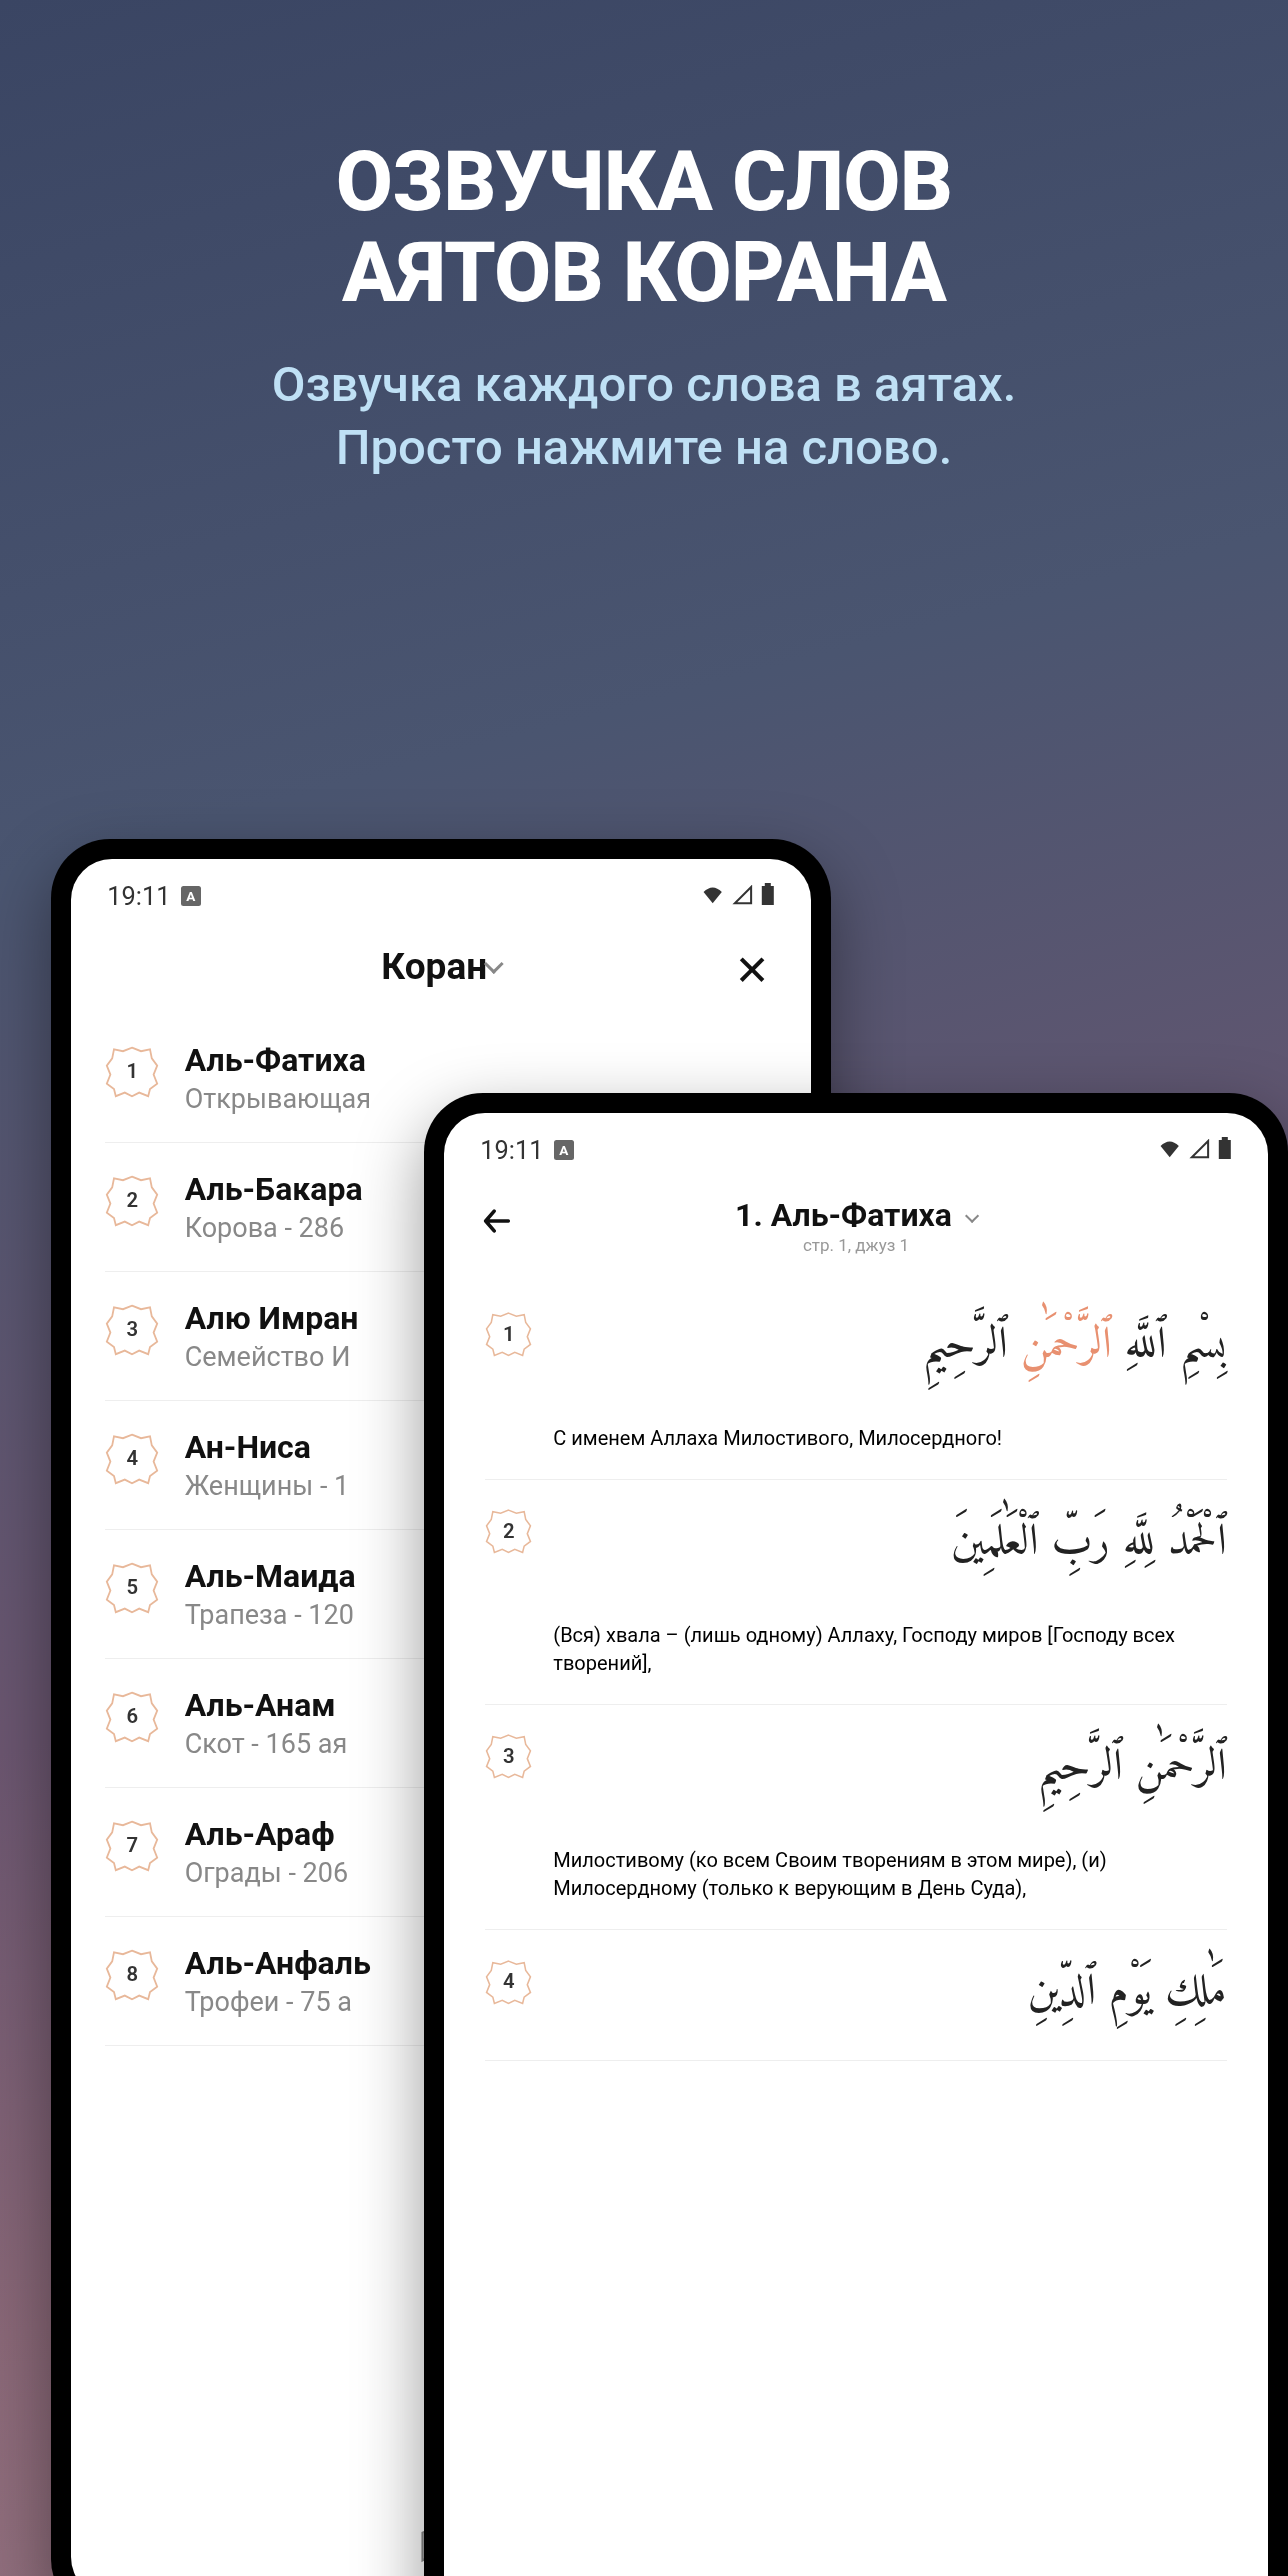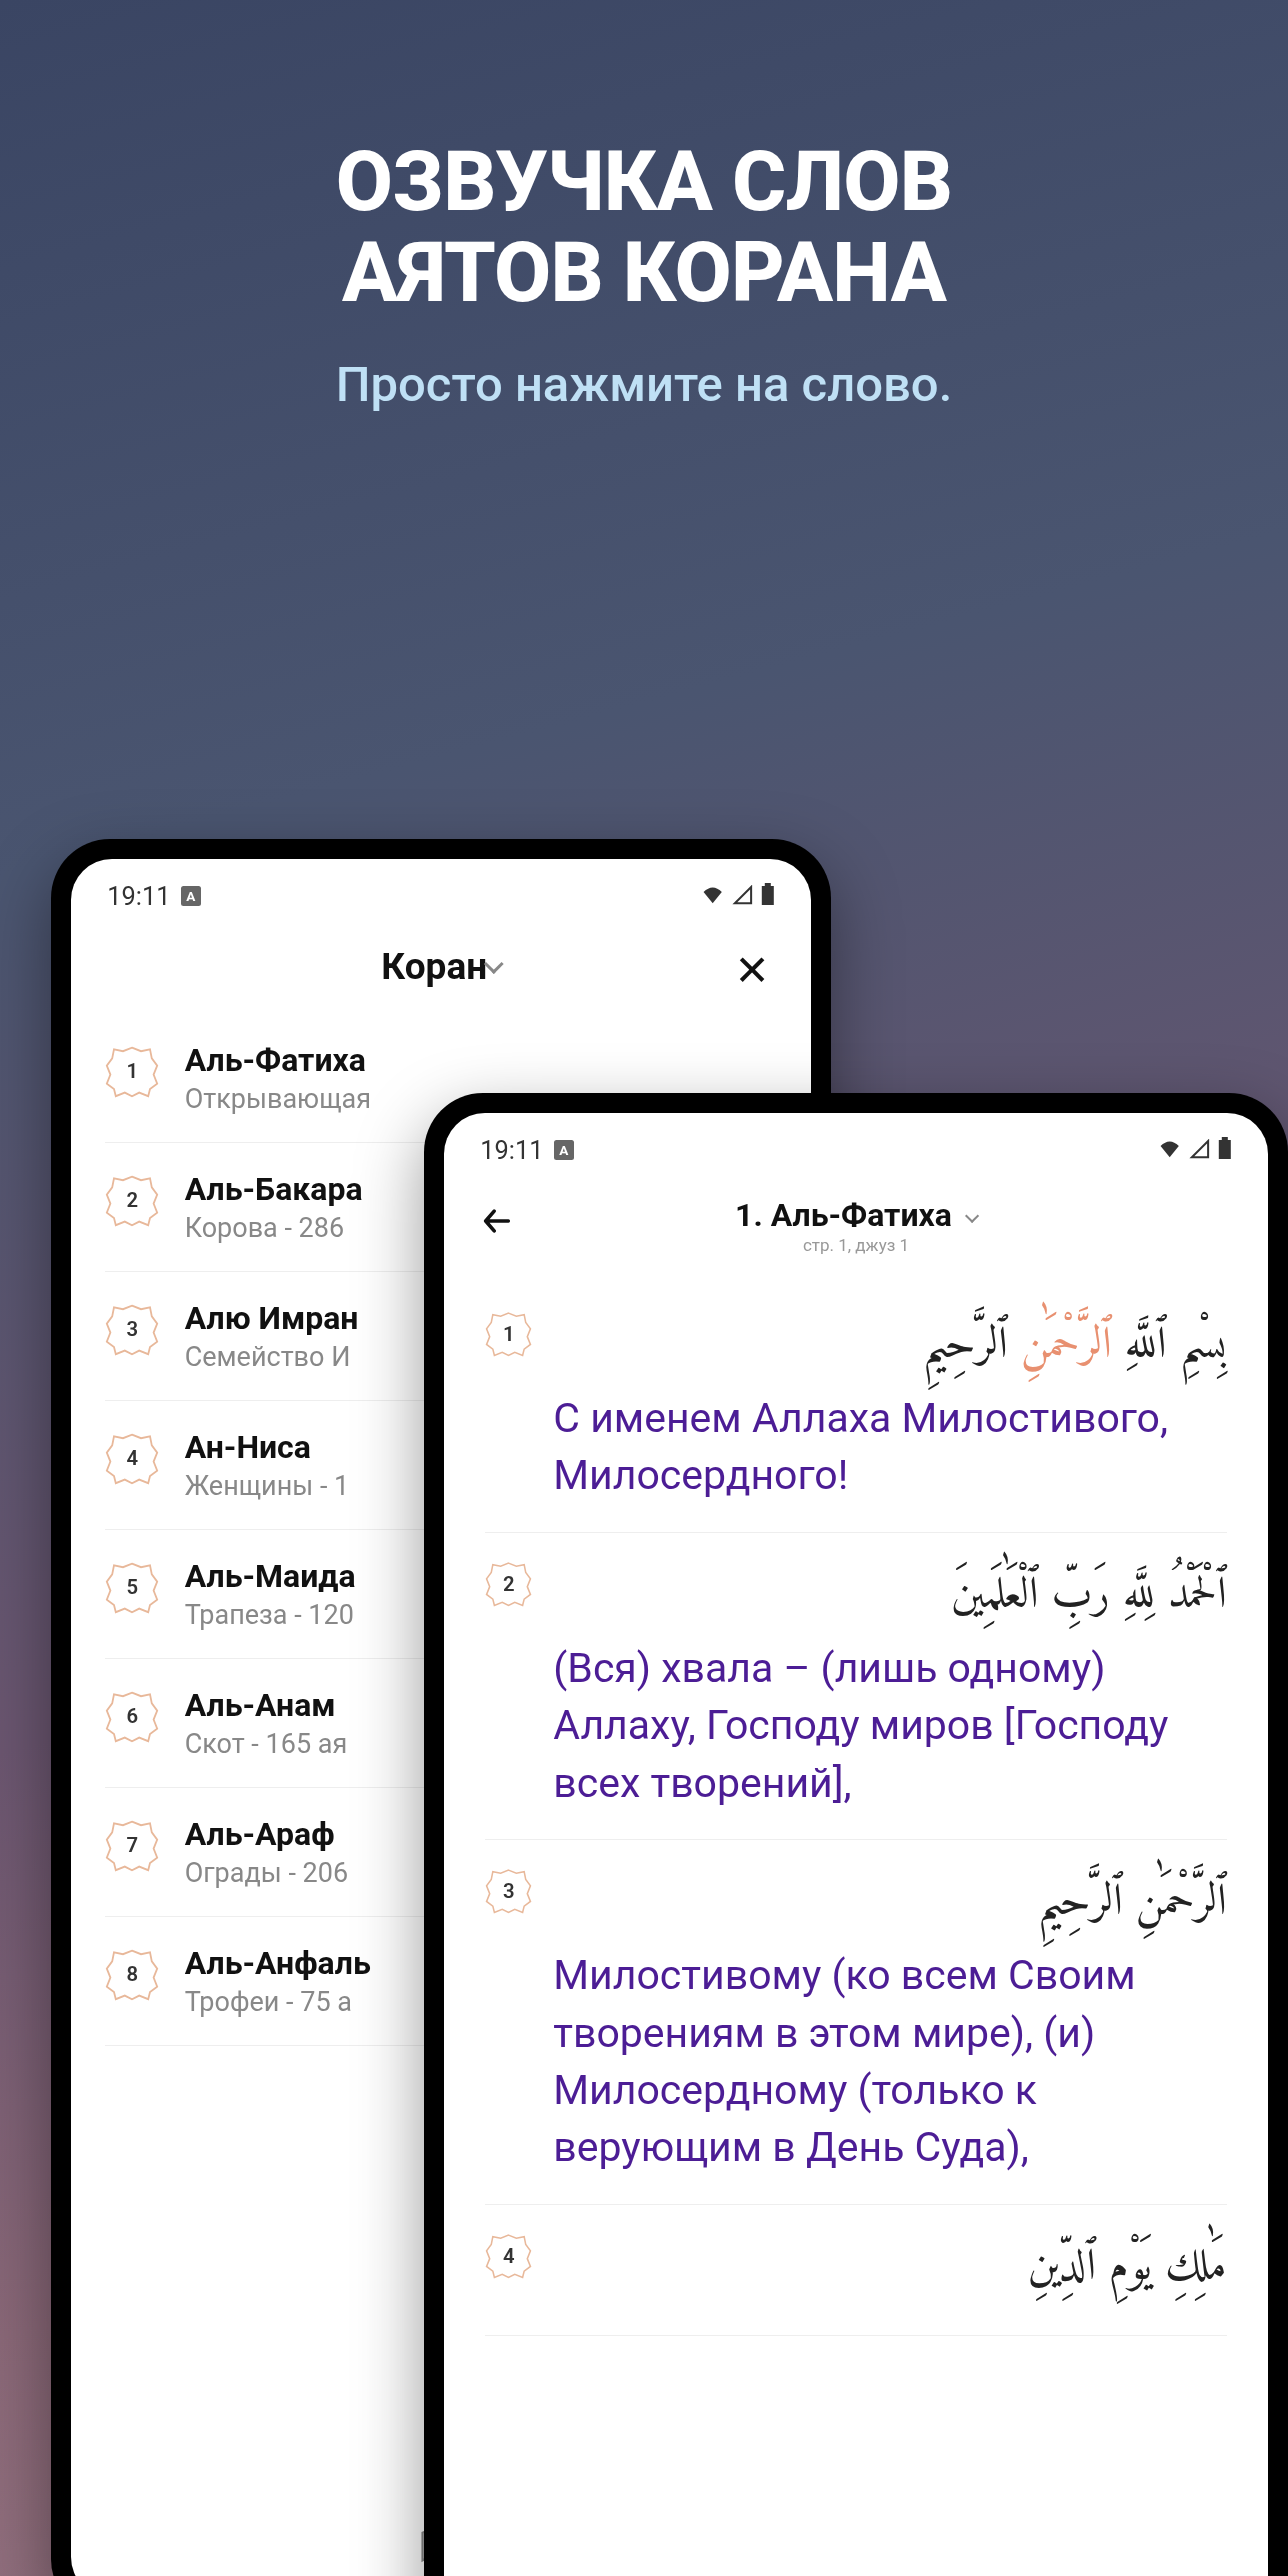--- a/index.html
+++ b/index.html
@@ -191,36 +191,37 @@
   flex: 1;
   text-align: right;
   font-size: 44px;
   line-height: 1.8;
   color: #222;
   font-family: "Amiri", "Scheherazade", "Traditional Arabic", serif;
   direction: rtl;
 }
 .arabic .hl { color: #e89070; }
 .translation {
-  font-size: 41px;
-  color: #4c1d95;
+  font-size: 20px;
+  color: #000000;
   line-height: 1.4;
-  margin-top: 4px;
+  margin-top: 38px;
   padding-left: 68px;
 }
 </style>
 </head>
 <body>
 
 <div class="hero">
   <div class="hero-title">
     <div>ОЗВУЧКА СЛОВ</div>
     <div>АЯТОВ КОРАНА</div>
   </div>
   <div class="hero-subtitle">
+    <div>Озвучка каждого слова в аятах.</div>
     <div>Просто нажмите на слово.</div>
   </div>
 </div>
 
 <div class="phone phone-back">
   <div class="screen">
     <div class="statusbar">
       <div class="left">
         <span>19:11</span>
         <span class="kbd-icon">A</span>

